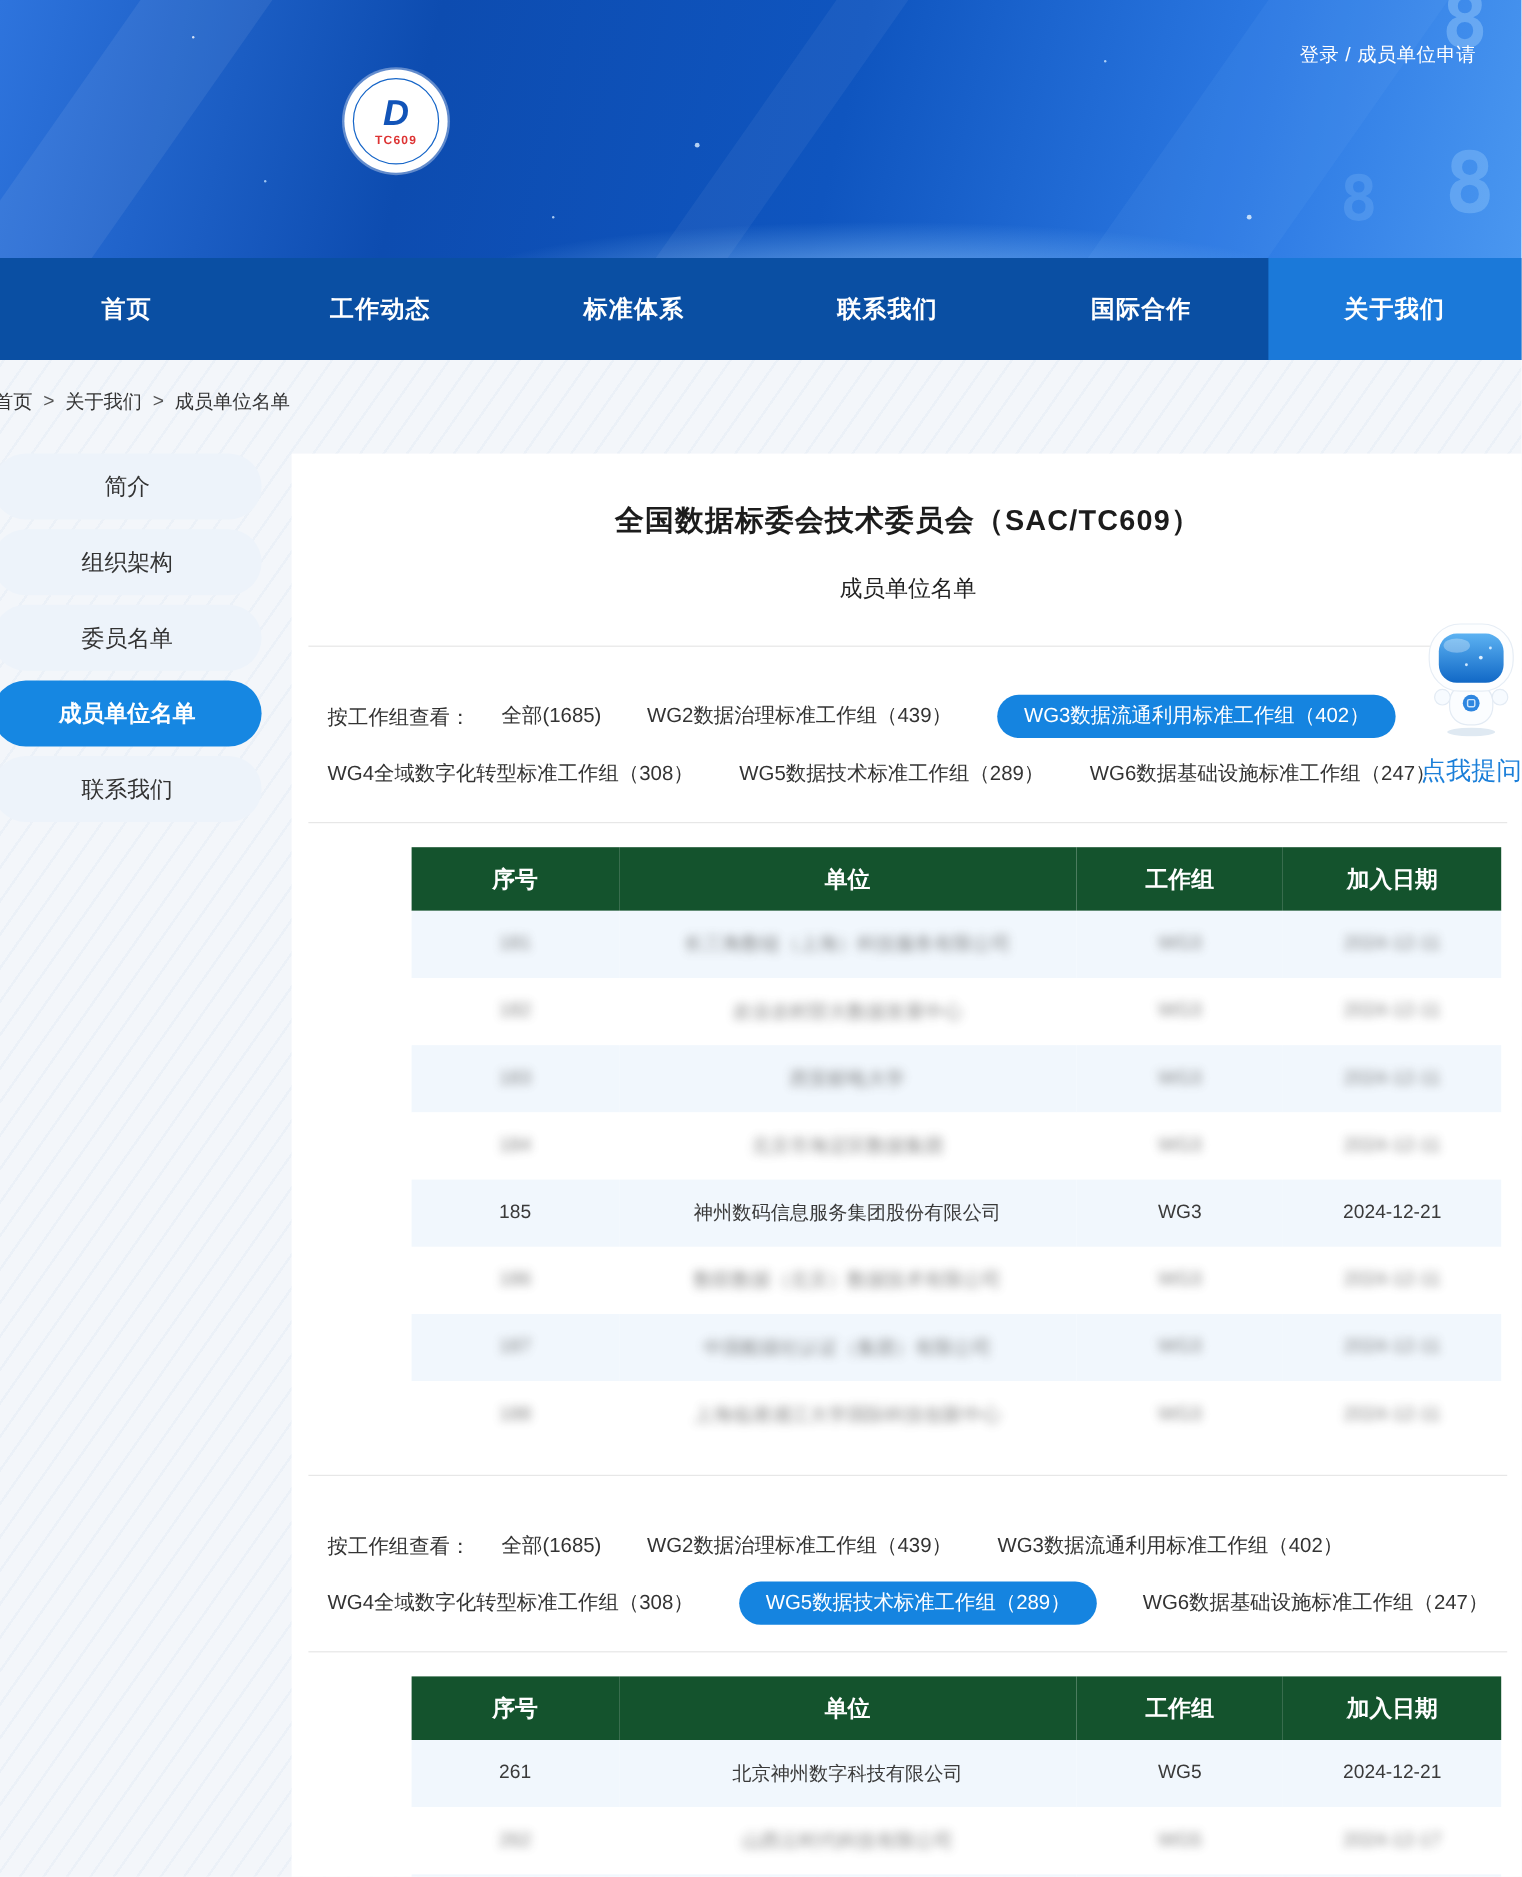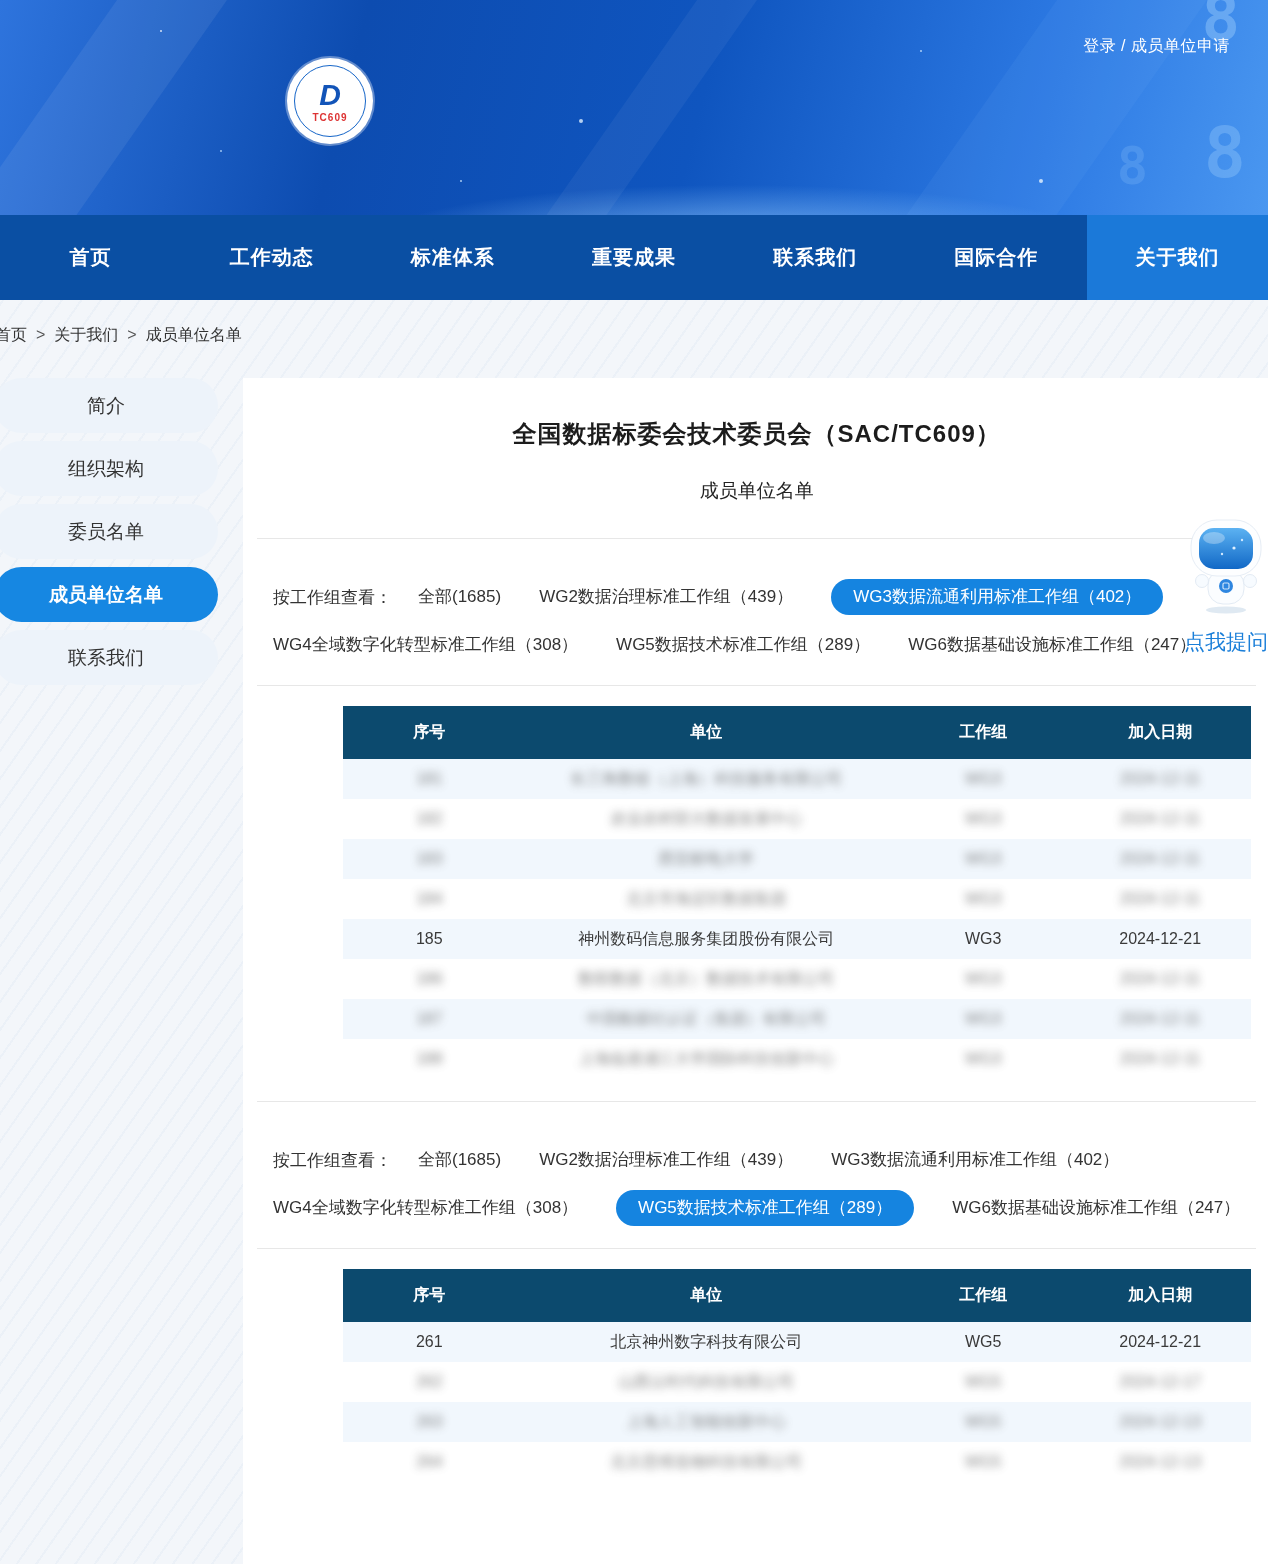--- a/index.html
+++ b/index.html
@@ -86,23 +86,23 @@
   .filter-line + .filter-line{ margin-top:12px;}
   .filter-block{ padding-bottom:12px;}
   .filter-label{ margin-right:-12px;}
   .filter-item{ cursor:pointer; white-space:nowrap; line-height:36px;}
   .filter-item.active{ background:#1584e0; color:#fff; border-radius:30px; padding:0 22px;}
 
   table.member-table{ width:908px; margin:20px 0 0 100px; border-collapse:collapse; table-layout:fixed;}
   table.member-table col.c1{width:19%;} table.member-table col.c2{width:42%;}
   table.member-table col.c3{width:19%;} table.member-table col.c4{width:20%;}
   table.member-table th{
-    background:#0c4a6e; color:#fff; font-size:16px; font-weight:bold; height:53px; text-align:center;
-  }
-  table.member-table td{ height:40px; text-align:center; font-size:16px; color:#3a3a3a;}
+    background:#14532d; color:#fff; font-size:19px; font-weight:bold; height:53px; text-align:center;
+  }
+  table.member-table td{ height:56px; text-align:center; font-size:16px; color:#3a3a3a;}
   table.member-table tbody tr:nth-child(odd){ background:#f1f7fd;}
   table.member-table tbody tr:nth-child(even){ background:#fff;}
   tr.blurred td span{ filter:blur(4px); opacity:.72; color:#555;}
 
   
   .assistant{ position:absolute; left:1181px; top:518px; width:90px; text-align:center; z-index:6;}
   .assistant svg{ display:block; margin:0 auto; cursor:pointer;}
   .assistant-label{ margin-top:14px; color:#1b7fd9; font-size:21px; white-space:nowrap; cursor:pointer;}
 </style>
 </head>
@@ -126,21 +126,20 @@
         <span class="code">TC609</span>
       </div>
     </div>
   </div>
 </div>
 
 <div class="nav">
     <div class="nav-item">首页</div>
     <div class="nav-item">工作动态</div>
     <div class="nav-item">标准体系</div>
-    <div class="nav-item">重要成果</div>
     <div class="nav-item">联系我们</div>
     <div class="nav-item">国际合作</div>
     <div class="nav-item active">关于我们</div>
   </div>
 
 <div class="breadcrumb">
     <span class="crumb">首页</span>
     <span class="sep">&gt;</span>
     <span class="crumb">关于我们</span>
     <span class="sep">&gt;</span>

